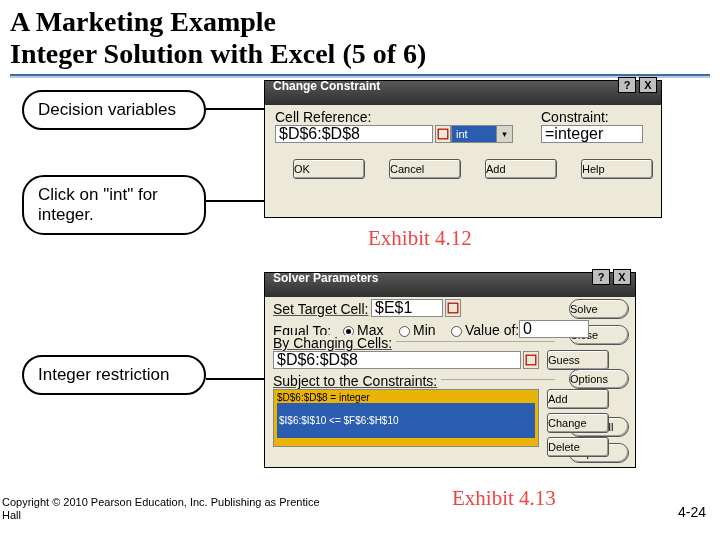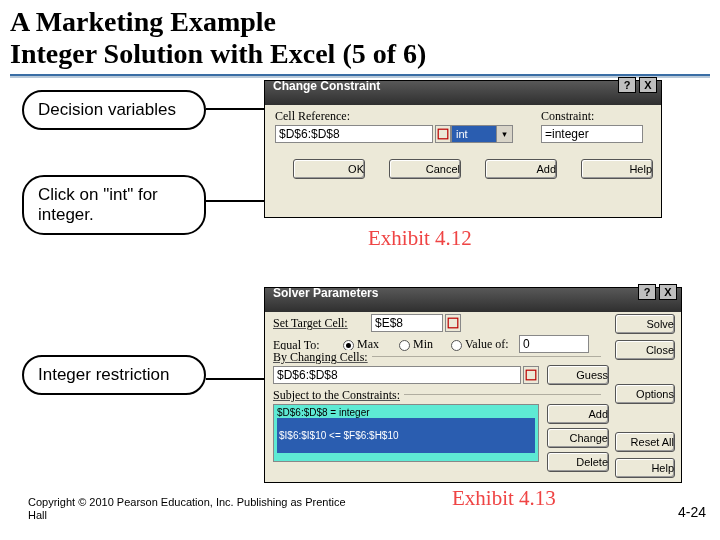--- a/index.html
+++ b/index.html
@@ -54,21 +54,21 @@
 
   
   .dialog {
     position: absolute;
     background: #ece9d8;
     border: 1px solid #000;
     font-size: 11px;
     color: #000;
   }
   .dialog1 { left: 264px; top: 80px; width: 398px; height: 138px; }
-  .dialog2 { left: 264px; top: 287px; width: 418px; height: 196px; }
+  .dialog2 { left: 264px; top: 272px; width: 372px; height: 196px; }
 
   .titlebar {
     height: 24px;
     background: linear-gradient(#585858,#2f2f2f);
     color: #fff;
     display: flex;
     align-items: flex-end;
     padding: 0 4px 12px 8px;
     font-weight: bold;
     font-size: 12px;
@@ -77,28 +77,28 @@
   .tb-btn {
     width: 18px; height: 16px;
     background: #bfbfbf;
     border: 1px solid #000;
     margin-left: 3px;
     display: flex; align-items: center; justify-content: center;
     font-size: 11px; font-weight: bold; color: #000;
   }
 
   .dlg-body { padding: 6px 10px; position: relative; height: calc(100% - 24px); }
-  .lbl { font-size: 12px; position: absolute; font-family: Liberation Serif, serif; }
+  .lbl { font-size: 14px; position: absolute; }
   .lbl.u { text-decoration: underline; text-decoration-color: #555; }
   .txtfield {
     position: absolute;
     background: #fff;
     border: 1px solid #888;
     height: 18px;
-    font-size: 12px;
+    font-size: 16px;
     padding: 1px 3px;
     display: flex; align-items: center;
   }
   .dropdown {
     position: absolute;
     height: 18px;
     display: flex;
   }
   .dropdown .dd-field {
     background: #2a5db0;
@@ -114,40 +114,40 @@
     display:flex;align-items:center;justify-content:center;font-size:9px;
   }
 
   .winbtn {
     position: absolute;
     width: 72px; height: 20px;
     background: #ece9d8;
     border: 1px solid #555;
     border-radius: 3px;
     font-size: 11px;
-    display: flex; align-items: center; justify-content: flex-end;
+    display: flex; align-items: center; justify-content: flex-start;
     box-shadow: inset 1px 1px 0 #fff, inset -1px -1px 0 #999;
   }
   .winbtn.small { width: 62px; }
-  .winbtn.side { width: 60px; height: 20px; }
+  .winbtn.side { width: 60px; height: 20px; border-radius: 10px; }
 
   
   .radio {
     width: 11px; height: 11px; border: 1px solid #555; border-radius: 50%;
     display: inline-flex; align-items: center; justify-content: center; margin-right: 3px;
     vertical-align: middle; background: #fff;
   }
   .radio.checked::after {
     content: ""; width: 5px; height: 5px; background: #000; border-radius: 50%;
   }
   .groupline {
     position: absolute; left: 8px; right: 80px; height: 1px; background: #b0ada0;
   }
   .listbox {
-    position: absolute; background: #5eead4; border: 1px solid #888;
+    position: absolute; background: #eab308; border: 1px solid #888;
     font-size: 10px; padding: 2px 3px; overflow: hidden;
   }
   .listbox .sel { background: #2a5db0; color: #fff; padding: 12px 2px; }
 
   .exhibit {
     position: absolute;
     font-family: "Times New Roman", serif;
     font-size: 21px;
     color: #ef4444;
   }
@@ -266,21 +266,21 @@
       </div>
     <div class="winbtn side" style="right:6px;top:120px">
         <span>Reset All</span>
       </div>
     <div class="winbtn side" style="right:6px;top:146px">
         <span>Help</span>
       </div>
 
     <span class="lbl u" style="left:8px;top:4px">Set Target Cell:</span>
     <div class="txtfield" style="left:106px;top:2px;width:72px">
-      <span>$E$8</span>
+      <span>$E$1</span>
     </div>
     <div style="position:absolute;left:180px;top:2px;width:16px;height:18px;border:1px solid #888;background:#ece9d8;display:flex;align-items:center;justify-content:center">
       <svg class="mini" viewBox="0 0 10 10">
           <rect x="1" y="1" width="8" height="8" fill="none" stroke="#b00" stroke-width="1"></rect>
         </svg>
     </div>
 
     <span class="lbl" style="left:8px;top:26px">Equal To:</span>
     <span class="lbl" style="left:78px;top:25px">
       <span class="radio checked"></span><span>Max</span>
@@ -322,14 +322,14 @@
         <span>Change</span>
       </div>
     <div class="winbtn small" style="left:282px;top:140px">
         <span>Delete</span>
       </div>
   </div>
 </div>
 
 <div class="exhibit" style="left:452px;top:486px">Exhibit 4.13</div>
 
-<div class="copyright" style="left:28px;top:496px;width:330px">Copyright © 2010 Pearson Education, Inc. Publishing as Prentice Hall</div>
+<div class="copyright" style="left:2px;top:496px;width:330px">Copyright © 2010 Pearson Education, Inc. Publishing as Prentice Hall</div>
 <div class="pagenum" style="right:14px;bottom:20px">4-24</div>
 
 </body></html>

